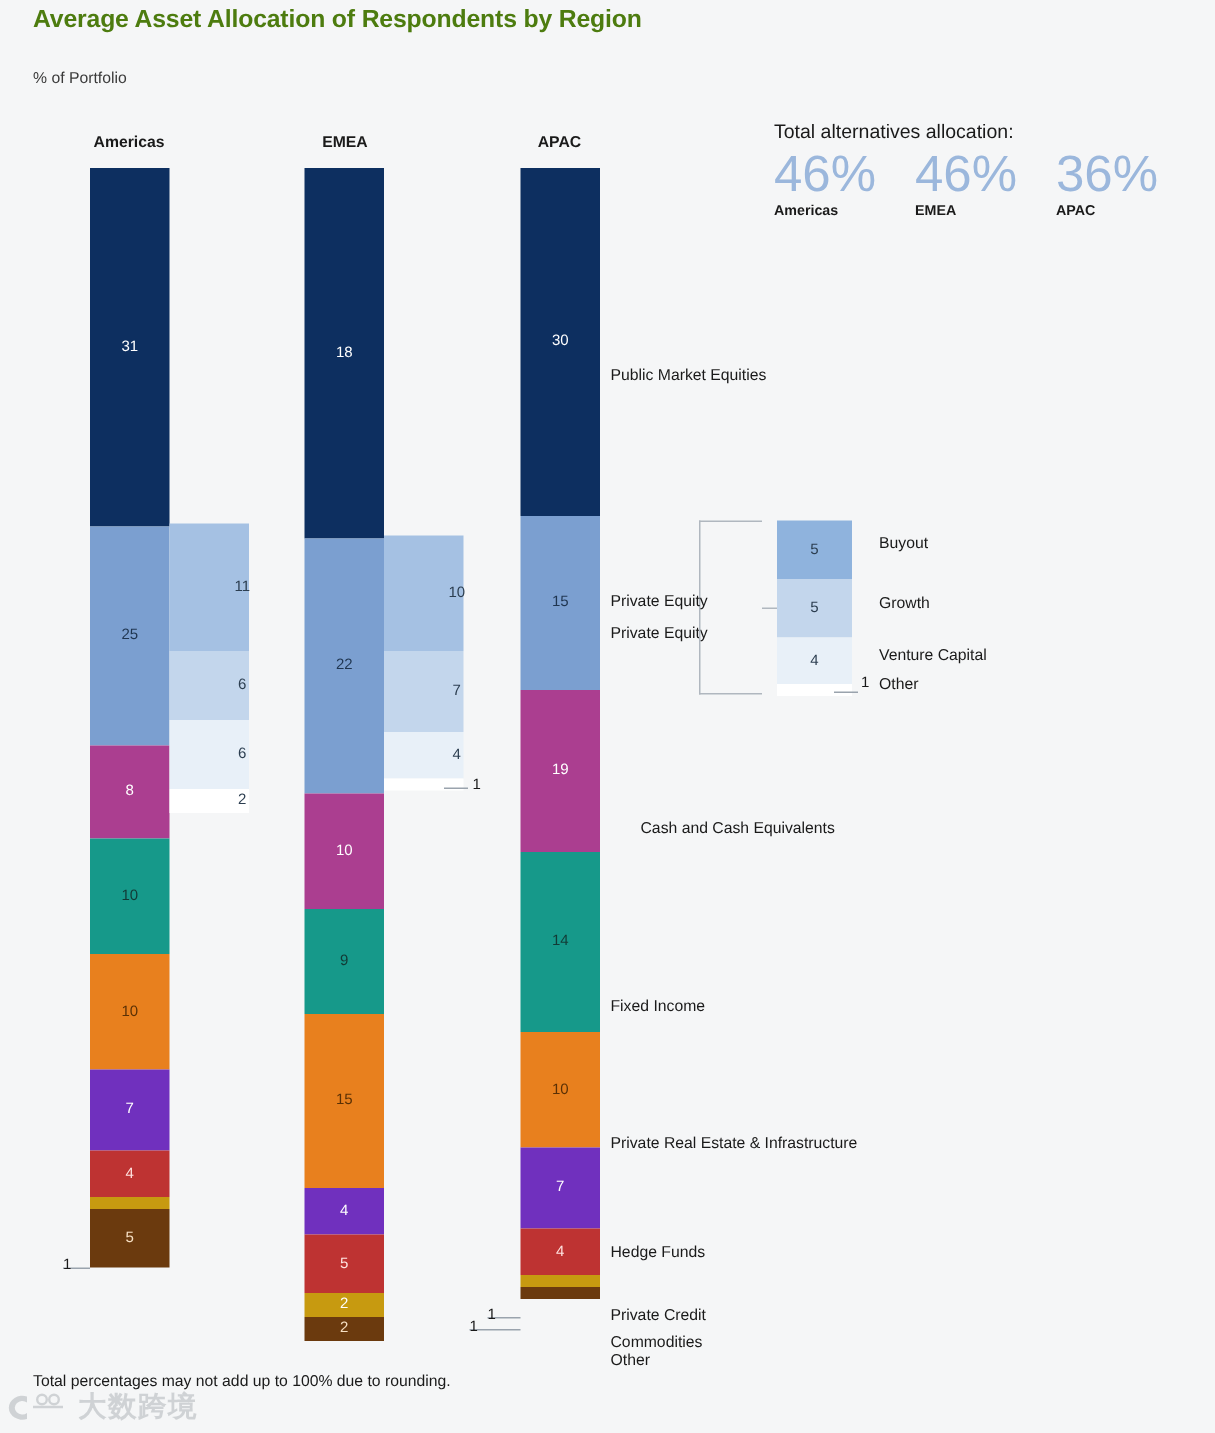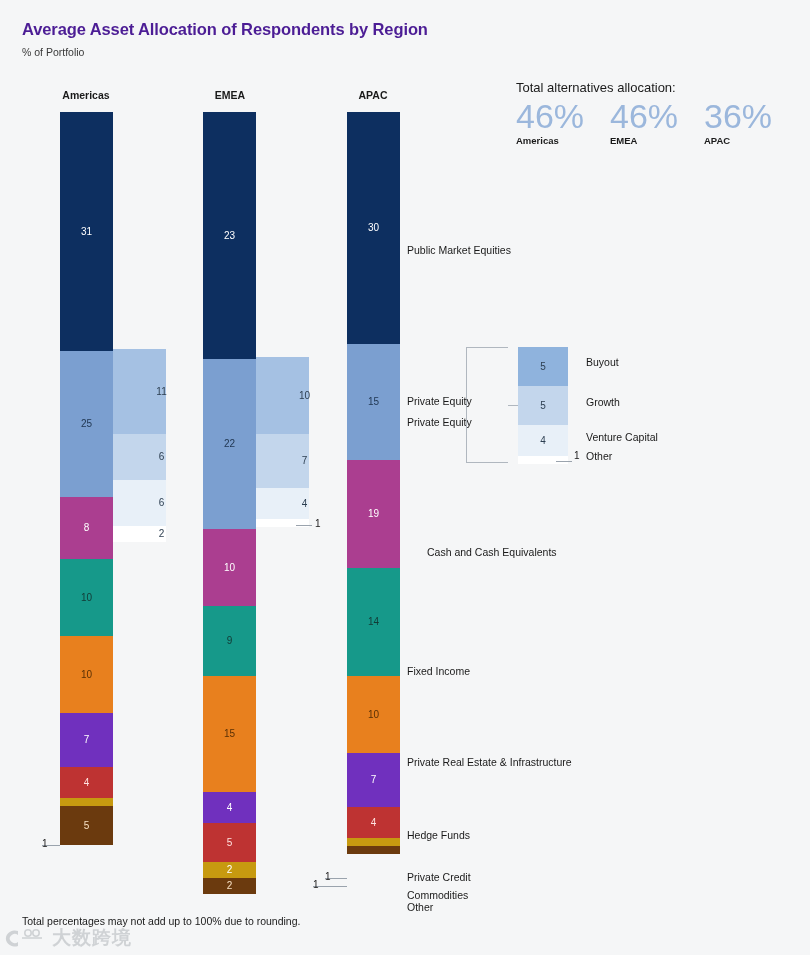--- a/index.html
+++ b/index.html
@@ -10,25 +10,25 @@
     background: #f5f6f7;
     font-family: "Liberation Sans", sans-serif;
     position: relative;
     overflow: hidden;
     color: #1d1d1d;
   }
 
   
   #chart-title {
     position: absolute;
-    left: 22px; top: 20px;
+    left: 22px; top: 4px;
     font-size: 16.5px;
     font-weight: bold;
     letter-spacing: -0.1px;
-    color: #4c1d95;
+    color: #4d7c0f;
   }
   #chart-subtitle {
     position: absolute;
     left: 22px; top: 46px;
     font-size: 10.5px;
     color: #3a3a3a;
   }
 
   
   .region-header {
@@ -239,21 +239,21 @@
   <div class="subseg" style="height:16px;background:#ffffff;">
       <span>2</span>
     </div>
 </div>
 
 <div class="leader" style="left:42px; top:845px; width:18px;"></div>
 <div class="leader-val" style="left:42px; top:838px;">1</div>
 
 <div class="bar-column" id="bar-emea" style="left:203px; top:112px;">
   <div class="seg" style="height:247px;background:#0d2f60;color:#ffffff;">
-      <span>23</span>
+      <span>18</span>
     </div>
   <div class="seg" style="height:170px;background:#7b9fd0;color:#1f3550;">
       <span>22</span>
     </div>
   <div class="seg" style="height:77px;background:#ab3e90;color:#ffffff;">
       <span>10</span>
     </div>
   <div class="seg" style="height:70px;background:#16998a;color:#123a35;">
       <span>9</span>
     </div>
@@ -294,21 +294,21 @@
 <div class="bar-column" id="bar-apac" style="left:347px; top:112px;">
   <div class="seg" style="height:232px;background:#0d2f60;color:#ffffff;">
       <span>30</span>
     </div>
   <div class="seg" style="height:116px;background:#7b9fd0;color:#1f3550;">
       <span>15</span>
     </div>
   <div class="seg" style="height:108px;background:#ab3e90;color:#ffffff;">
       <span>19</span>
     </div>
-  <div class="seg" style="height:108px;background:#16998a;color:#123a35;">
+  <div class="seg" style="height:120px;background:#16998a;color:#123a35;">
       <span>14</span>
     </div>
   <div class="seg" style="height:77px;background:#e8801e;color:#5a3005;">
       <span>10</span>
     </div>
   <div class="seg" style="height:54px;background:#7030be;color:#ffffff;">
       <span>7</span>
     </div>
   <div class="seg" style="height:31px;background:#be3332;color:#ffe3e0;">
       <span>4</span>

